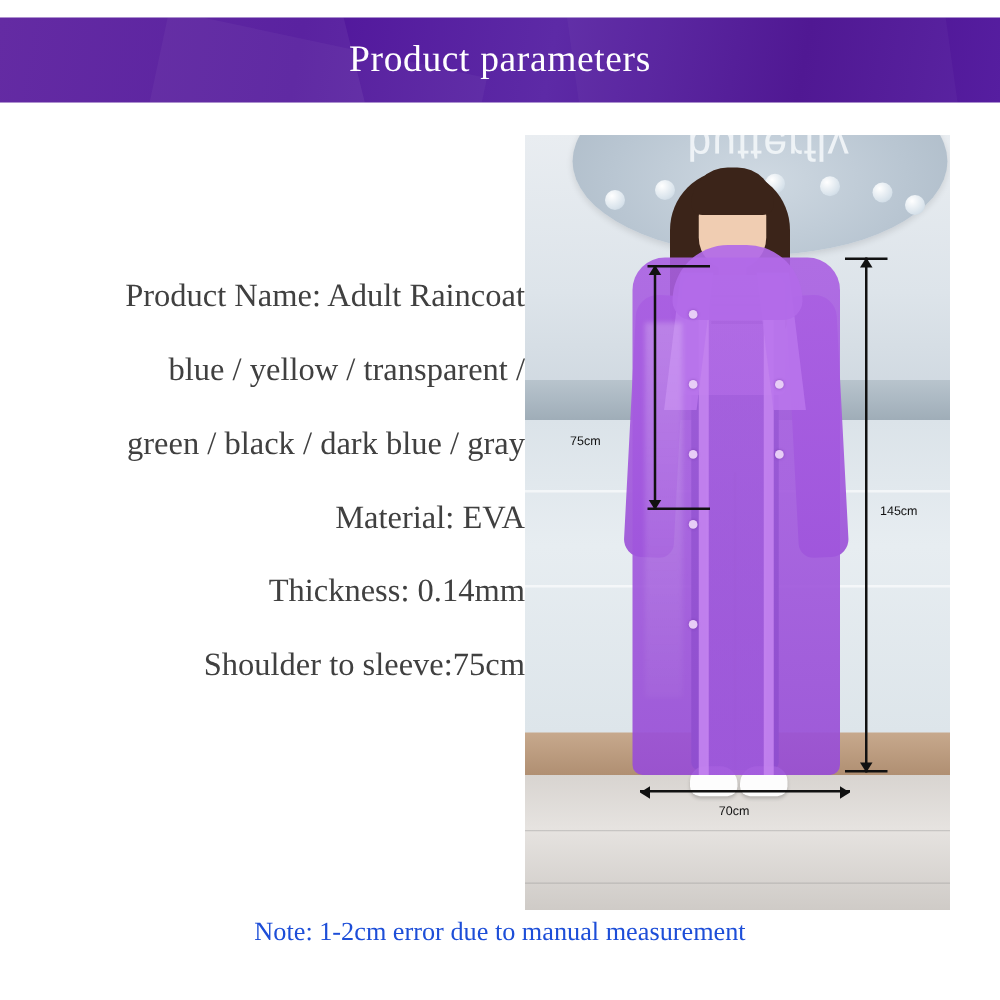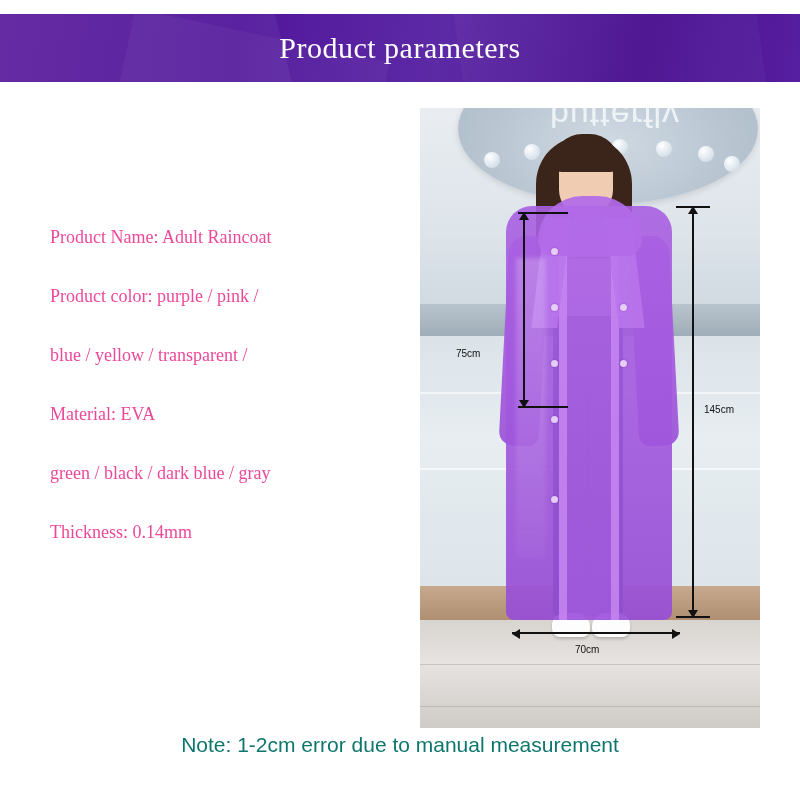--- a/index.html
+++ b/index.html
@@ -58,41 +58,42 @@
   }
 
   
   .spec-list {
     position: absolute;
     left: 50px;
     top: 222px;
     width: 370px;
   }
   .spec-line {
-    font-size: 18px;
-    color: #ec4899;
+    font-size: 26px;
+    color: #404040;
     line-height: 30px;
     margin-bottom: 29px;
     white-space: nowrap;
     font-family: "Liberation Serif", serif;
+    text-align: right;
   }
   .spec-line.cont {
     margin-bottom: 29px;
   }
 
   
   .note {
     position: absolute;
     left: 0;
     top: 733px;
     width: 800px;
     text-align: center;
     font-size: 21px;
-    color: #0f766e;
-    font-family: Liberation Sans, sans-serif;
+    color: #1d4ed8;
+    font-family: Liberation Serif, serif;
   }
 
   
   .photo {
     position: absolute;
     left: 420px;
     top: 108px;
     width: 340px;
     height: 620px;
     overflow: hidden;
@@ -298,25 +299,25 @@
 
 <div class="header-banner">
   <div class="sheen1"></div>
   <div class="sheen2"></div>
   <div class="sheen3"></div>
   <div class="header-title">Product parameters</div>
 </div>
 
 <div class="spec-list">
   <div class="spec-line">Product Name: Adult Raincoat</div>
-  <div class="spec-line">Product color: purple / pink /</div>
   <div class="spec-line cont">blue / yellow / transparent /</div>
+  <div class="spec-line cont">green / black / dark blue / gray</div>
   <div class="spec-line">Material: EVA</div>
-  <div class="spec-line cont">green / black / dark blue / gray</div>
   <div class="spec-line">Thickness: 0.14mm</div>
+  <div class="spec-line">Shoulder to sleeve:75cm</div>
 </div>
 
 <div class="note">Note: 1-2cm error due to manual measurement</div>
 
 <div class="photo">
 
   <div class="ph-wall"></div>
   <div class="ph-signboard"></div>
   <div class="ph-sign-text">butterfly</div>
   <div class="ph-sign-bulbs">

